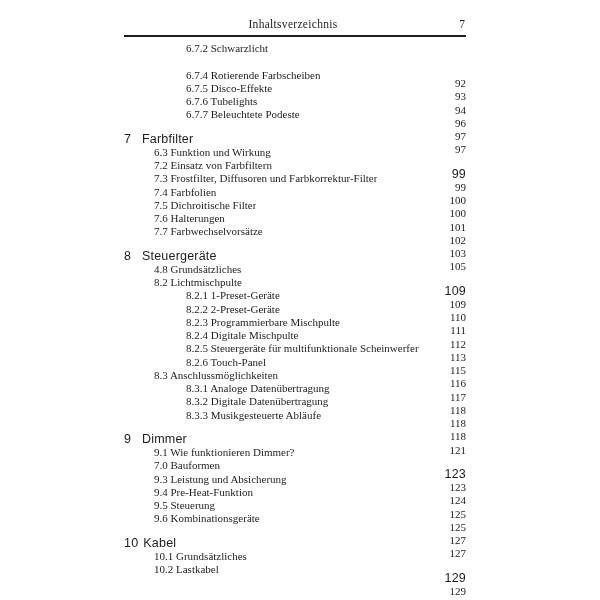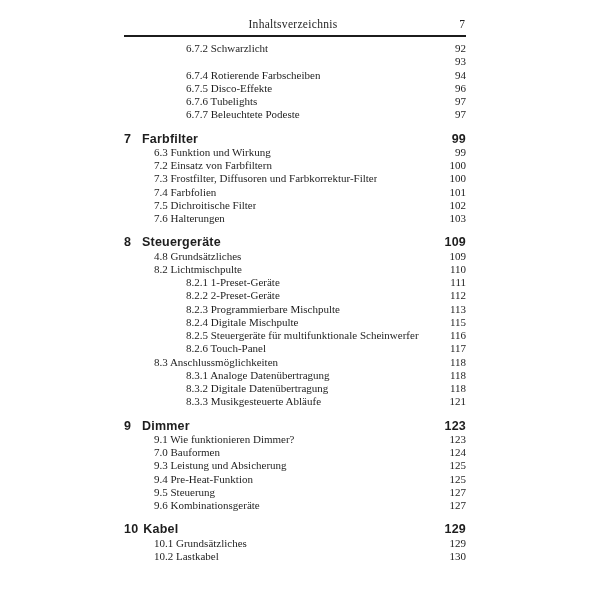--- a/index.html
+++ b/index.html
@@ -51,33 +51,33 @@
   .toc {
     position: absolute;
     left: 124px;
     width: 342px;
     top: 42px;
   }
   .toc-section { margin-top: 11px; }
   .toc-section:first-child { margin-top: 0; }
   .toc-row {
     display: flex;
-    align-items: flex-end;
+    align-items: flex-start;
     height: 13.25px;
     line-height: 13.25px;
     font-size: 11px;
     white-space: nowrap;
   }
   .toc-row .label { overflow: hidden; }
   .toc-row .pageno { margin-left: auto; text-align: right; margin-top: 35px; }
   .indent-1 .label { padding-left: 30px; }
   .indent-2 .label { padding-left: 62px; }
   .chapter-row {
     font-family: "Liberation Sans", sans-serif;
-    font-weight: bold;
+    font-weight: normal;
     font-size: 12.5px;
     letter-spacing: 0.2px;
   }
   .chapter-row .ch-num {
     display: inline-block;
     min-width: 13px;
     margin-right: 5px;
   }
 </style>
 </head>
@@ -140,20 +140,24 @@
           <span class="pageno">101</span>
         </div>
         <div class="toc-row indent-1">
           <span class="label">7.5 Dichroitische Filter</span>
           <span class="pageno">102</span>
         </div>
         <div class="toc-row indent-1">
           <span class="label">7.6 Halterungen</span>
           <span class="pageno">103</span>
         </div>
+        <div class="toc-row indent-1">
+          <span class="label">7.7 Farbwechselvorsätze</span>
+          <span class="pageno">105</span>
+        </div>
       </div>
       <div class="toc-section">
         <div class="toc-row chapter-row">
           <span class="label"><span class="ch-num">8</span><span>Steuergeräte</span></span>
           <span class="pageno">109</span>
         </div>
         <div class="toc-row indent-1">
           <span class="label">4.8 Grundsätzliches</span>
           <span class="pageno">109</span>
         </div>

